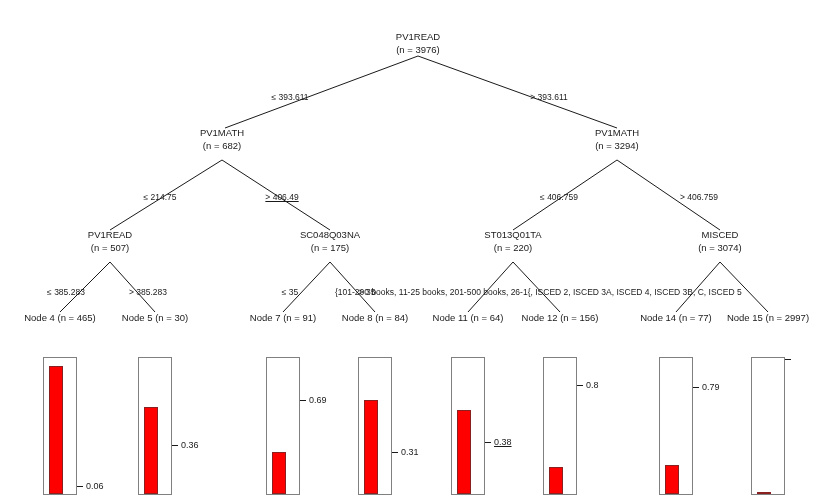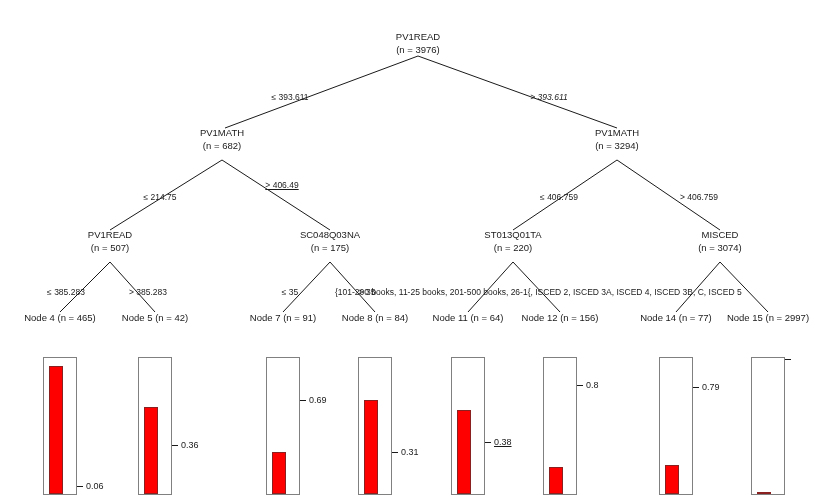--- a/index.html
+++ b/index.html
@@ -136,42 +136,42 @@
 <div class="node-label" style="left:513px; top:228px;">
   <span class="name">ST013Q01TA</span>
   <span class="count">(n = 220)</span>
 </div>
 <div class="node-label" style="left:720px; top:228px;">
   <span class="name">MISCED</span>
   <span class="count">(n = 3074)</span>
 </div>
 
 <div class="edge-label" style="left:290px; top:92px;">≤ 393.611</div>
-<div class="edge-label" style="left:549px; top:92px;font-style:italic;">&gt; 393.611</div>
+<div class="edge-label" style="left:549px; top:92px;">&gt; 393.611</div>
 
 <div class="edge-label" style="left:160px; top:192px;">≤ 214.75</div>
-<div class="edge-label" style="left:282px; top:180px;text-decoration:underline;">&gt; 406.49</div>
+<div class="edge-label" style="left:282px; top:192px;text-decoration:underline;">&gt; 406.49</div>
 
 <div class="edge-label" style="left:559px; top:192px;">≤ 406.759</div>
 <div class="edge-label" style="left:699px; top:192px;">&gt; 406.759</div>
 
 <div class="edge-label" style="left:66px; top:287px;">≤ 385.283</div>
 <div class="edge-label" style="left:148px; top:287px;">&gt; 385.283</div>
 
 <div class="edge-label" style="left:290px; top:287px;">≤ 35</div>
 <div class="cat-label" style="left:335px; top:287px;">{101-200 books, 11-25 books, 201-500 books, 26-1{, ISCED 2, ISCED 3A, ISCED 4, ISCED 3B, C, ISCED 5</div>
 <div class="edge-label" style="left:343px; top:287px;margin-left:24px;">&gt; 35</div>
 
 <div class="terminal-label" style="left:60px; top:311px;">
   <span class="name">Node 4</span>
   <span class="count">(n = 465)</span>
 </div>
 <div class="terminal-label" style="left:155px; top:311px;">
   <span class="name">Node 5</span>
-  <span class="count">(n = 42)</span>
+  <span class="count">(n = 30)</span>
 </div>
 <div class="terminal-label" style="left:283px; top:311px;">
   <span class="name">Node 7</span>
   <span class="count">(n = 91)</span>
 </div>
 <div class="terminal-label" style="left:375px; top:311px;">
   <span class="name">Node 8</span>
   <span class="count">(n = 84)</span>
 </div>
 <div class="terminal-label" style="left:468px; top:311px;">

